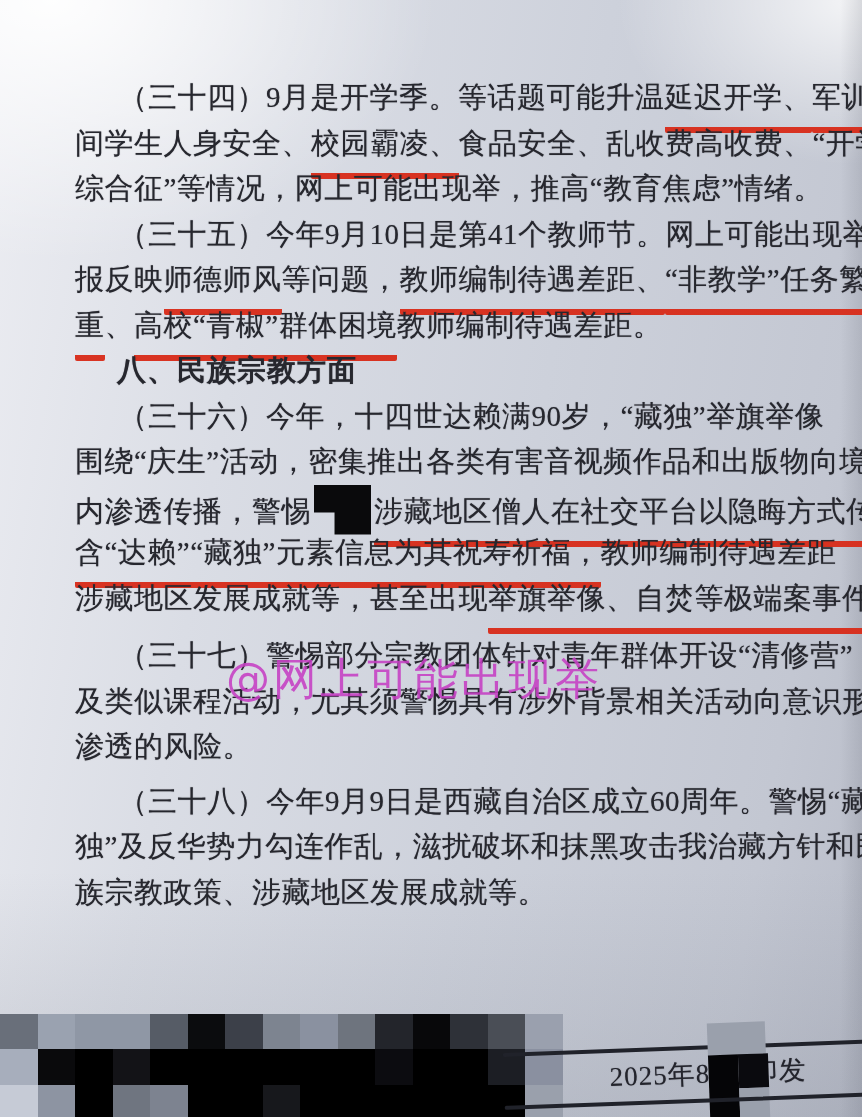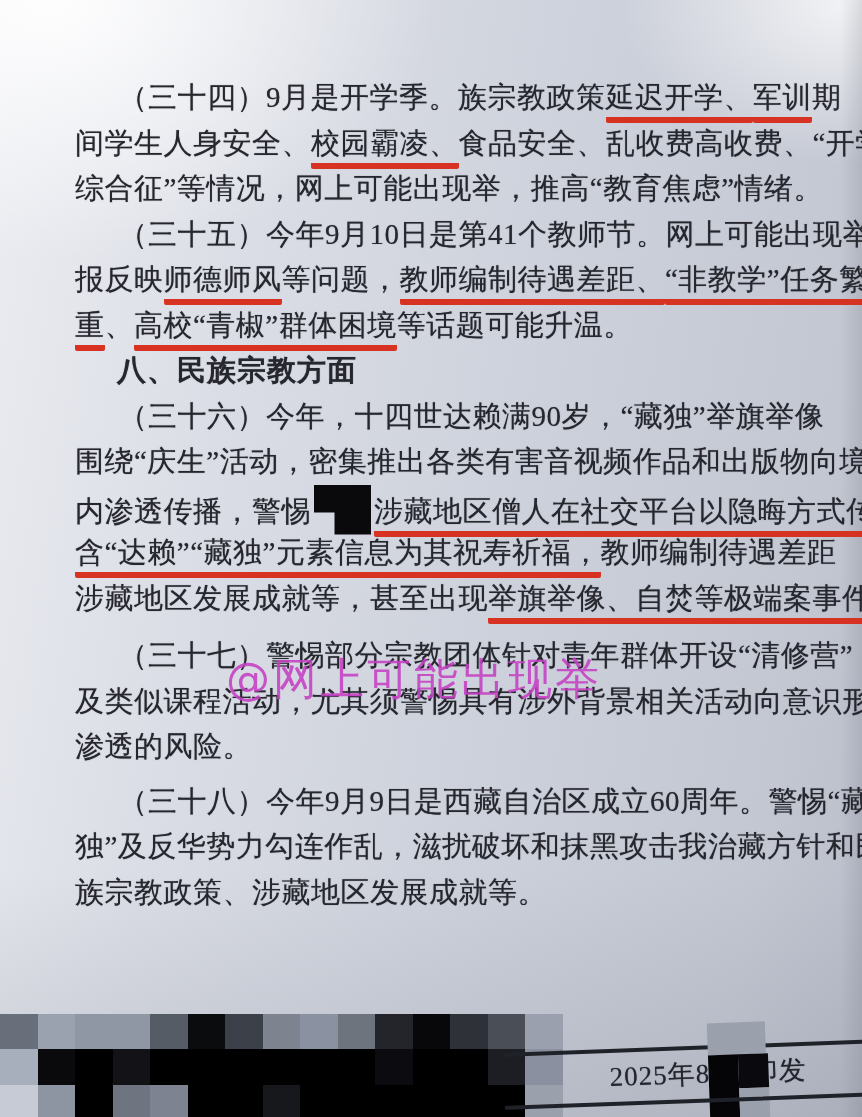--- a/index.html
+++ b/index.html
@@ -20,21 +20,21 @@
   .para{margin:0;}
   .line{height:45.5px;line-height:45.5px;text-align:justify;white-space:nowrap;overflow:visible;}
   .line.j{text-align-last:justify;}
   .line.indent{text-indent:1.5em;}
   .heading{font-family:"DejaVu Sans","Liberation Sans",sans-serif;font-weight:bold;
     font-size:29px;height:45.5px;line-height:45.5px;margin:0 0 0 1.45em;letter-spacing:1px;}
   .gap4{margin-top:12px;} .gap8{margin-top:9px;}
   .rl{ 
     background-image:linear-gradient(to right, rgba(216,44,26,.96), rgba(216,44,26,.96));
     background-size:100% 6px;background-repeat:no-repeat;background-position:0 100%;
-    padding-bottom:10px;border-radius:2px;}
+    padding-bottom:20px;border-radius:2px;}
   .inline-redact{display:inline-block;width:57px;height:50px;background:#0a0a0c;
     vertical-align:-14px;margin:0 3px;
     clip-path:polygon(0 0,100% 0,100% 100%,36% 100%,36% 56%,0 56%);}
   .watermark{position:absolute;left:226px;top:650px;
     font-family:"DejaVu Sans","Liberation Sans",sans-serif;
     font-size:44px;letter-spacing:3px;color:#c63fc4;opacity:.88;white-space:nowrap;}
   
   .mosaic{position:absolute;left:0;top:1014px;width:563px;font-size:0;line-height:0;}
   .mosaic .cell{display:inline-block;width:37.5px;}
   
@@ -48,28 +48,28 @@
   .footer .issue{position:absolute;left:247px;top:0;}
   .footer .blk{position:absolute;}
 </style>
 </head>
 <body>
 
 <div class="edge-shade"></div>
 
 <div class="doc-text" id="docText">
     <div class="para">
-      <div class="line j indent"><span>（三十四）9月是开学季。族宗教政策</span><span class="rl">延迟开学、</span><span class="rl">军训</span><span>期</span></div>
+      <div class="line j indent"><span>（三十四）9月是开学季。等话题可能升温</span><span class="rl">延迟开学、</span><span class="rl">军训</span><span>期</span></div>
       <div class="line j"><span>间学生人身安全、</span><span class="rl">校园霸凌、</span><span>食品安全、乱收费高收费、“开学</span></div>
       <div class="line"><span>综合征”等情况，网上可能出现举，推高“教育焦虑”情绪。</span></div>
     </div>
     <div class="para">
       <div class="line j indent"><span>（三十五）今年9月10日是第41个教师节。网上可能出现举</span></div>
       <div class="line j"><span>报反映</span><span class="rl">师德师风</span><span>等问题，</span><span class="rl">教师编制待遇差距、</span><span class="rl">“非教学”任务繁</span></div>
-      <div class="line"><span class="rl">重</span><span>、</span><span class="rl">高校“青椒”群体困境</span><span>等话题可能升温。</span></div>
+      <div class="line"><span class="rl">重</span><span>、</span><span class="rl">高校“青椒”群体困境</span><span>教师编制待遇差距。</span></div>
     </div>
     <div class="heading">八、民族宗教方面</div>
     <div class="para">
       <div class="line j indent"><span>（三十六）今年，十四世达赖满90岁，“藏独”举旗举像</span></div>
       <div class="line j"><span>围绕“庆生”活动，密集推出各类有害音视频作品和出版物向境</span></div>
       <div class="line j"><span>内渗透传播，警惕</span><span class="inline-redact"></span><span class="rl">涉藏地区僧人在社交平台以隐晦方式传播</span></div>
       <div class="line j"><span class="rl">含“达赖”“藏独”元素信息为其祝寿祈福，</span><span>教师编制待遇差距</span></div>
       <div class="line j"><span>涉藏地区发展成就等，甚至出现</span><span class="rl">举旗举像、自焚等极端案事件。</span></div>
     </div>
     <div class="para gap4">

